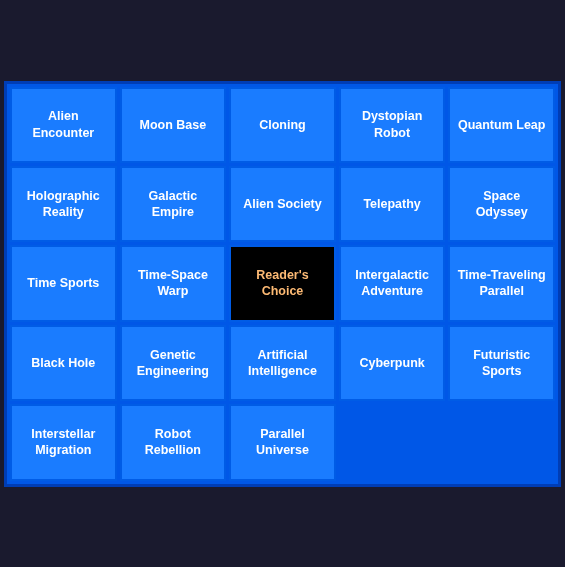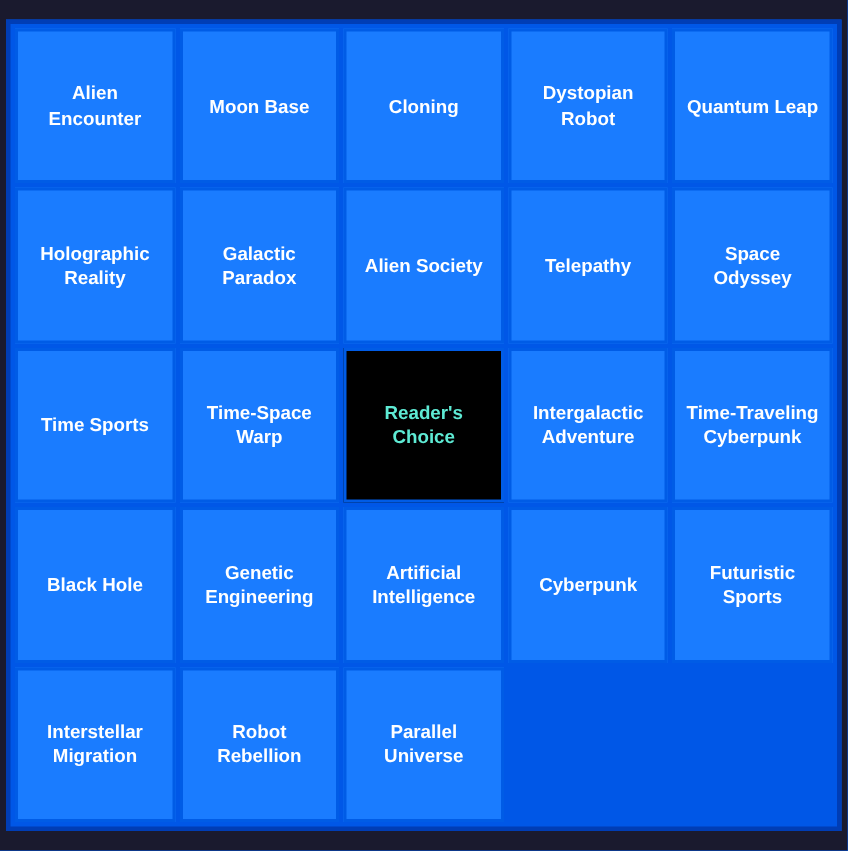--- a/index.html
+++ b/index.html
@@ -9,21 +9,21 @@
       justify-content: center;
       align-items: center;
       width: 565px;
       height: 567px;
       font-family: Arial, sans-serif;
     }
     .bingo-board {
       background: #0057e7;
       border: 3px solid #003db5;
       width: 557px;
-      height: 541px;
+      height: 406px;
       display: grid;
       grid-template-columns: repeat(5, 1fr);
       grid-template-rows: repeat(5, 1fr);
       gap: 3px;
       padding: 3px;
     }
     .cell {
       background: #1a7cff;
       border: 2px solid #005ce6;
       display: flex;
@@ -32,43 +32,43 @@
       text-align: center;
       color: white;
       font-size: 12.5px;
       font-weight: bold;
       padding: 6px;
       cursor: pointer;
       line-height: 1.3;
     }
     .cell.free-space {
       background: #000000;
-      color: #5eead4;
+      color: #fdba74;
       cursor: default;
     }
   </style>
 </head>
 <body>
 
 <div class="bingo-board">
 <div class="cell">Alien Encounter</div>
     <div class="cell">Moon Base</div>
     <div class="cell">Cloning</div>
     <div class="cell">Dystopian Robot</div>
     <div class="cell">Quantum Leap</div>
     <div class="cell">Holographic Reality</div>
-    <div class="cell">Galactic Paradox</div>
+    <div class="cell">Galactic Empire</div>
     <div class="cell">Alien Society</div>
     <div class="cell">Telepathy</div>
     <div class="cell">Space Odyssey</div>
     <div class="cell">Time Sports</div>
     <div class="cell">Time-Space Warp</div>
     <div class="cell free-space">Reader's Choice</div>
     <div class="cell">Intergalactic Adventure</div>
-    <div class="cell">Time-Traveling Cyberpunk</div>
+    <div class="cell">Time-Traveling Parallel</div>
     <div class="cell">Black Hole</div>
     <div class="cell">Genetic Engineering</div>
     <div class="cell">Artificial Intelligence</div>
     <div class="cell">Cyberpunk</div>
     <div class="cell">Futuristic Sports</div>
     <div class="cell">Interstellar Migration</div>
     <div class="cell">Robot Rebellion</div>
     <div class="cell">Parallel Universe</div>
   </div>
 

